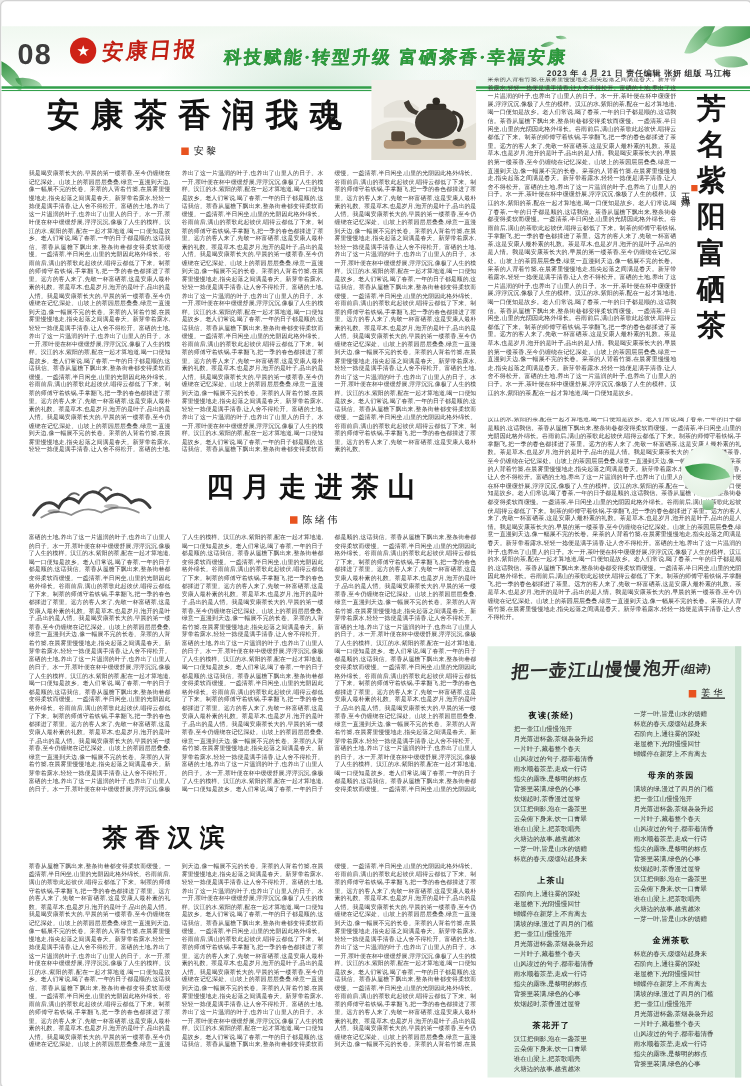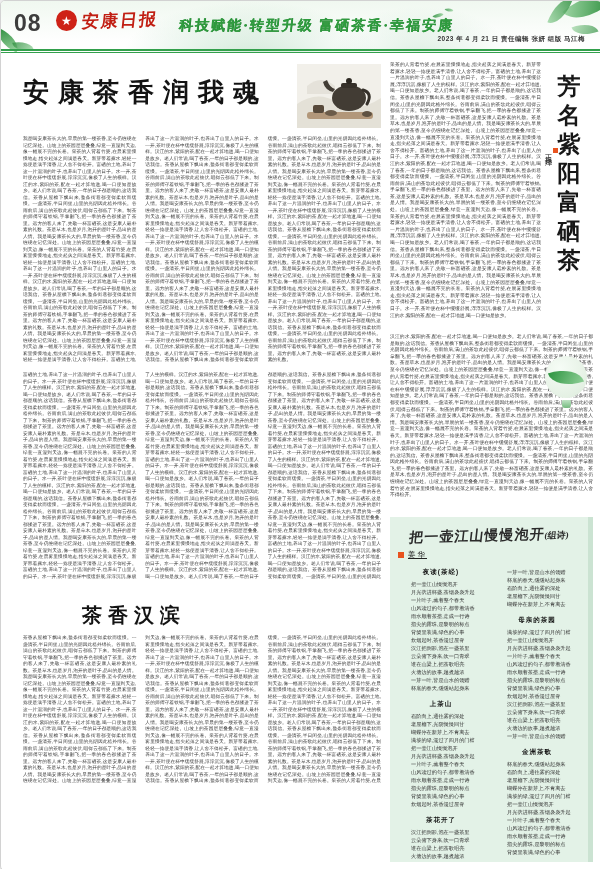--- a/index.html
+++ b/index.html
@@ -1,21 +1,21 @@
 <!DOCTYPE html>
 <html><head>
 <meta charset="utf-8">
 <style>
   html,body{margin:0;padding:0;background:#ededed;}
   .page{position:relative;width:600px;height:869px;margin:0 auto;background:#fff;
     border:1px solid #d2d2d2;border-radius:5px;overflow:hidden;
     font-family:"Liberation Sans",sans-serif;box-shadow:2px 2px 4px rgba(0,0,0,.15);}
 
   
-  .masthead{position:relative;height:52px;background:linear-gradient(180deg,#f0f8f0,#ffffff 80%);overflow:hidden;}
+  .masthead{position:relative;height:52px;background:linear-gradient(180deg,#f0f8f0,#ffffff 80%);overflow:hidden;margin-top:20px;}
   .mist{position:absolute;width:260px;height:70px;top:0;left:120px;
     background:radial-gradient(ellipse at 50% 80%,rgba(130,195,150,.35),transparent 70%);}
   .mist2{position:absolute;width:180px;height:60px;top:5px;left:330px;
     background:radial-gradient(ellipse at 50% 80%,rgba(130,195,150,.25),transparent 70%);}
   .leaf{position:absolute;background:linear-gradient(135deg,#2f8f3f,#9fd6a5);
     border-radius:0 100% 0 100%;}
   .pageno{position:absolute;left:13px;top:9px;font-size:23px;font-weight:bold;color:#3d3d3d;letter-spacing:1px;}
   .logo{position:absolute;left:55px;top:8px;display:flex;align-items:center;gap:5px;}
   .logo-circle{width:21px;height:21px;border-radius:50%;background:#ce2217;color:#fff;
     display:flex;align-items:center;justify-content:center;font-size:12px;line-height:1;}
@@ -35,21 +35,21 @@
   .right-col{flex:1;display:flex;flex-direction:column;min-width:0;}
 
   .byline{margin-top:5px;font-size:8px;color:#222;letter-spacing:2px;}
   .sq{display:inline-block;width:6px;height:6px;background:#e8531f;margin-right:4px;vertical-align:middle;}
 
   .smalltext{font-size:4.7px;line-height:6.5px;text-align:justify;color:#3a3a3a;word-break:break-all;}
   .cols3{column-count:3;column-gap:9px;}
 
   
   .a1-head{display:flex;align-items:flex-start;}
-  .a1-titlewrap{flex:1;padding-top:13px;}
+  .a1-titlewrap{flex:1;text-align:center;padding-top:13px;}
   .a1-title{font-size:26px;font-weight:bold;letter-spacing:9px;color:#131313;white-space:nowrap;}
   .teapot{width:84px;height:64px;flex:none;margin-top:2px;}
   .a1-body{margin-top:8px;height:230px;overflow:hidden;}
 
   
   .a2-head{display:flex;align-items:center;margin-top:9px;}
   .mountain{width:100px;height:44px;flex:none;}
   .a2-titlewrap{flex:1;text-align:center;}
   .a2-title{font-size:22px;font-weight:bold;letter-spacing:7px;color:#131313;white-space:nowrap;}
   .a2-body{margin-top:6px;height:210px;overflow:hidden;}
@@ -77,21 +77,21 @@
     border-radius:1px 1px 3px 3px;}
   .a4-bottom{height:176px;overflow:hidden;font-size:4.8px;line-height:6.6px;text-align:justify;
     color:#3a3a3a;margin-top:4px;word-break:break-all;}
 
   
   .poembox{margin-top:7px;flex:1;background:#e3f2e7;border-right:5px solid #cbe3d2;
     padding:10px 8px 6px;box-sizing:border-box;min-height:0;}
   .poem-title{text-align:center;font-family:"Liberation Serif",serif;font-weight:bold;font-size:14px;
     color:#2b2b2b;transform:skewX(-8deg) rotate(-1.5deg);letter-spacing:1px;white-space:nowrap;}
   .poem-title .suffix{font-size:9px;letter-spacing:0;}
-  .poem-byline{text-align:left;margin-top:5px;font-size:7.5px;color:#222;letter-spacing:2px;text-decoration:underline;}
+  .poem-byline{text-align:right;margin-top:5px;font-size:7.5px;color:#222;letter-spacing:2px;text-decoration:underline;}
   .poem-cols{margin-top:8px;column-count:2;column-gap:10px;height:292px;overflow:hidden;}
   .poem-sec-title{font-weight:bold;font-size:6.5px;text-align:center;margin:8px 0 3px;color:#111;letter-spacing:1px;}
   .poem-sec:first-child .poem-sec-title{margin-top:0;}
   .poem-line{font-size:5.2px;line-height:8px;color:#333;padding-left:13px;}
 </style>
 </head>
 <body>
 
 <div class="page">
 
@@ -120,20 +120,23 @@
   </div>
 
   <div class="content">
 
     <div class="left-col">
 
       <div>
         <div class="a1-head">
           <div class="a1-titlewrap">
             <div class="a1-title">安康茶香润我魂</div>
+            <div class="byline">
+              <span class="sq"></span><span>安黎</span>
+            </div>
           </div>
 
           <svg class="teapot" viewBox="0 0 84 64">
             <rect x="0" y="0" width="84" height="64" fill="#f2f0ea"></rect>
             <path d="M0,40 Q20,26 40,38 T84,34 L84,64 L0,64 Z" fill="#e4e1d7"></path>
             <path d="M10,22 Q24,10 38,22 L38,30 L10,30 Z" fill="#dcd9cf" opacity=".6"></path>
             <rect x="10" y="48" width="66" height="7" rx="3" fill="#b2977a"></rect>
             <ellipse cx="52" cy="34" rx="17" ry="13" fill="#423c34"></ellipse>
             <rect x="44" y="19" width="16" height="5" rx="2" fill="#36312a"></rect>
             <circle cx="52" cy="17" r="3" fill="#2c2822"></circle>
@@ -141,20 +144,36 @@
             <path d="M66,26 q10,3 4,14" stroke="#36312a" stroke-width="3" fill="none" stroke-linecap="round"></path>
             <rect x="16" y="41" width="11" height="8" rx="2" fill="#57493a"></rect>
             <ellipse cx="34" cy="49" rx="6" ry="3" fill="#6b5b49"></ellipse>
             <ellipse cx="70" cy="50" rx="5" ry="3" fill="#5f5242"></ellipse>
           </svg>
         </div>
         <div class="a1-body smalltext cols3">我是喝安康茶长大的,早晨的第一缕茶香,至今仍缠绕在记忆深处。山坡上的茶园层层叠叠,绿意一直漫到天边,像一幅展不完的长卷。采茶的人背着竹篓,在晨雾里慢慢地走,指尖起落之间满是春天。新芽带着露水,轻轻一捻便是满手清香,让人舍不得松开。富硒的土地,养出了这一片温润的叶子,也养出了山里人的日子。水一开,茶叶便在杯中缓缓舒展,浮浮沉沉,像极了人生的模样。汉江的水,紫阳的茶,配在一起才算地道,喝一口便知是故乡。老人们常说,喝了春茶,一年的日子都是顺的,这话我信。茶香从屋檐下飘出来,整条街巷都变得柔软而缓慢。一盏清茶,半日闲坐,山里的光阴因此格外绵长。谷雨前后,满山的茶歌此起彼伏,唱得云都低了下来。制茶的师傅守着铁锅,手掌翻飞,把一季的春色都揉进了茶里。远方的客人来了,先敬一杯富硒茶,这是安康人最朴素的礼数。茶是草木,也是岁月,泡开的是叶子,品出的是人情。我是喝安康茶长大的,早晨的第一缕茶香,至今仍缠绕在记忆深处。山坡上的茶园层层叠叠,绿意一直漫到天边,像一幅展不完的长卷。采茶的人背着竹篓,在晨雾里慢慢地走,指尖起落之间满是春天。新芽带着露水,轻轻一捻便是满手清香,让人舍不得松开。富硒的土地,养出了这一片温润的叶子,也养出了山里人的日子。水一开,茶叶便在杯中缓缓舒展,浮浮沉沉,像极了人生的模样。汉江的水,紫阳的茶,配在一起才算地道,喝一口便知是故乡。老人们常说,喝了春茶,一年的日子都是顺的,这话我信。茶香从屋檐下飘出来,整条街巷都变得柔软而缓慢。一盏清茶,半日闲坐,山里的光阴因此格外绵长。谷雨前后,满山的茶歌此起彼伏,唱得云都低了下来。制茶的师傅守着铁锅,手掌翻飞,把一季的春色都揉进了茶里。远方的客人来了,先敬一杯富硒茶,这是安康人最朴素的礼数。茶是草木,也是岁月,泡开的是叶子,品出的是人情。我是喝安康茶长大的,早晨的第一缕茶香,至今仍缠绕在记忆深处。山坡上的茶园层层叠叠,绿意一直漫到天边,像一幅展不完的长卷。采茶的人背着竹篓,在晨雾里慢慢地走,指尖起落之间满是春天。新芽带着露水,轻轻一捻便是满手清香,让人舍不得松开。富硒的土地,养出了这一片温润的叶子,也养出了山里人的日子。水一开,茶叶便在杯中缓缓舒展,浮浮沉沉,像极了人生的模样。汉江的水,紫阳的茶,配在一起才算地道,喝一口便知是故乡。老人们常说,喝了春茶,一年的日子都是顺的,这话我信。茶香从屋檐下飘出来,整条街巷都变得柔软而缓慢。一盏清茶,半日闲坐,山里的光阴因此格外绵长。谷雨前后,满山的茶歌此起彼伏,唱得云都低了下来。制茶的师傅守着铁锅,手掌翻飞,把一季的春色都揉进了茶里。远方的客人来了,先敬一杯富硒茶,这是安康人最朴素的礼数。茶是草木,也是岁月,泡开的是叶子,品出的是人情。我是喝安康茶长大的,早晨的第一缕茶香,至今仍缠绕在记忆深处。山坡上的茶园层层叠叠,绿意一直漫到天边,像一幅展不完的长卷。采茶的人背着竹篓,在晨雾里慢慢地走,指尖起落之间满是春天。新芽带着露水,轻轻一捻便是满手清香,让人舍不得松开。富硒的土地,养出了这一片温润的叶子,也养出了山里人的日子。水一开,茶叶便在杯中缓缓舒展,浮浮沉沉,像极了人生的模样。汉江的水,紫阳的茶,配在一起才算地道,喝一口便知是故乡。老人们常说,喝了春茶,一年的日子都是顺的,这话我信。茶香从屋檐下飘出来,整条街巷都变得柔软而缓慢。一盏清茶,半日闲坐,山里的光阴因此格外绵长。谷雨前后,满山的茶歌此起彼伏,唱得云都低了下来。制茶的师傅守着铁锅,手掌翻飞,把一季的春色都揉进了茶里。远方的客人来了,先敬一杯富硒茶,这是安康人最朴素的礼数。茶是草木,也是岁月,泡开的是叶子,品出的是人情。我是喝安康茶长大的,早晨的第一缕茶香,至今仍缠绕在记忆深处。山坡上的茶园层层叠叠,绿意一直漫到天边,像一幅展不完的长卷。采茶的人背着竹篓,在晨雾里慢慢地走,指尖起落之间满是春天。新芽带着露水,轻轻一捻便是满手清香,让人舍不得松开。富硒的土地,养出了这一片温润的叶子,也养出了山里人的日子。水一开,茶叶便在杯中缓缓舒展,浮浮沉沉,像极了人生的模样。汉江的水,紫阳的茶,配在一起才算地道,喝一口便知是故乡。老人们常说,喝了春茶,一年的日子都是顺的,这话我信。茶香从屋檐下飘出来,整条街巷都变得柔软而缓慢。一盏清茶,半日闲坐,山里的光阴因此格外绵长。谷雨前后,满山的茶歌此起彼伏,唱得云都低了下来。制茶的师傅守着铁锅,手掌翻飞,把一季的春色都揉进了茶里。远方的客人来了,先敬一杯富硒茶,这是安康人最朴素的礼数。茶是草木,也是岁月,泡开的是叶子,品出的是人情。我是喝安康茶长大的,早晨的第一缕茶香,至今仍缠绕在记忆深处。山坡上的茶园层层叠叠,绿意一直漫到天边,像一幅展不完的长卷。采茶的人背着竹篓,在晨雾里慢慢地走,指尖起落之间满是春天。新芽带着露水,轻轻一捻便是满手清香,让人舍不得松开。富硒的土地,养出了这一片温润的叶子,也养出了山里人的日子。水一开,茶叶便在杯中缓缓舒展,浮浮沉沉,像极了人生的模样。汉江的水,紫阳的茶,配在一起才算地道,喝一口便知是故乡。老人们常说,喝了春茶,一年的日子都是顺的,这话我信。茶香从屋檐下飘出来,整条街巷都变得柔软而缓慢。一盏清茶,半日闲坐,山里的光阴因此格外绵长。谷雨前后,满山的茶歌此起彼伏,唱得云都低了下来。制茶的师傅守着铁锅,手掌翻飞,把一季的春色都揉进了茶里。远方的客人来了,先敬一杯富硒茶,这是安康人最朴素的礼数。茶是草木,也是岁月,泡开的是叶子,品出的是人情。我是喝安康茶长大的,早晨的第一缕茶香,至今仍缠绕在记忆深处。山坡上的茶园层层叠叠,绿意一直漫到天边,像一幅展不完的长卷。采茶的人背着竹篓,在晨雾里慢慢地走,指尖起落之间满是春天。新芽带着露水,轻轻一捻便是满手清香,让人舍不得松开。富硒的土地,养出了这一片温润的叶子,也养出了山里人的日子。水一开,茶叶便在杯中缓缓舒展,浮浮沉沉,像极了人生的模样。汉江的水,紫阳的茶,配在一起才算地道,喝一口便知是故乡。老人们常说,喝了春茶,一年的日子都是顺的,这话我信。茶香从屋檐下飘出来,整条街巷都变得柔软而缓慢。一盏清茶,半日闲坐,山里的光阴因此格外绵长。谷雨前后,满山的茶歌此起彼伏,唱得云都低了下来。制茶的师傅守着铁锅,手掌翻飞,把一季的春色都揉进了茶里。远方的客人来了,先敬一杯富硒茶,这是安康人最朴素的礼数。</div>
       </div>
 
       <div>
+        <div class="a2-head">
+
+          <svg class="mountain" viewBox="0 0 100 44">
+            <path d="M4,36 Q14,20 24,30 Q30,18 40,26 Q50,10 62,24 Q72,14 82,26 Q90,20 97,30" fill="none" stroke="#1c1c1c" stroke-width="2.4" stroke-linecap="round" opacity=".85"></path>
+            <path d="M10,38 Q22,30 34,36 Q46,28 58,34 Q72,26 88,34" fill="none" stroke="#1c1c1c" stroke-width="1.4" stroke-linecap="round" opacity=".5"></path>
+            <path d="M30,24 q4,-8 10,-4 M56,18 q5,-7 10,-2" fill="none" stroke="#1c1c1c" stroke-width="1.6" stroke-linecap="round" opacity=".7"></path>
+            <ellipse cx="20" cy="33" rx="5" ry="1.6" fill="#1c1c1c" opacity=".35"></ellipse>
+            <ellipse cx="66" cy="29" rx="6" ry="1.8" fill="#1c1c1c" opacity=".3"></ellipse>
+          </svg>
+          <div class="a2-titlewrap">
+            <div class="a2-title">四月走进茶山</div>
+            <div class="byline">
+              <span class="sq"></span><span>陈绪伟</span>
+            </div>
+          </div>
+        </div>
         <div class="a2-body smalltext cols3">富硒的土地,养出了这一片温润的叶子,也养出了山里人的日子。水一开,茶叶便在杯中缓缓舒展,浮浮沉沉,像极了人生的模样。汉江的水,紫阳的茶,配在一起才算地道,喝一口便知是故乡。老人们常说,喝了春茶,一年的日子都是顺的,这话我信。茶香从屋檐下飘出来,整条街巷都变得柔软而缓慢。一盏清茶,半日闲坐,山里的光阴因此格外绵长。谷雨前后,满山的茶歌此起彼伏,唱得云都低了下来。制茶的师傅守着铁锅,手掌翻飞,把一季的春色都揉进了茶里。远方的客人来了,先敬一杯富硒茶,这是安康人最朴素的礼数。茶是草木,也是岁月,泡开的是叶子,品出的是人情。我是喝安康茶长大的,早晨的第一缕茶香,至今仍缠绕在记忆深处。山坡上的茶园层层叠叠,绿意一直漫到天边,像一幅展不完的长卷。采茶的人背着竹篓,在晨雾里慢慢地走,指尖起落之间满是春天。新芽带着露水,轻轻一捻便是满手清香,让人舍不得松开。富硒的土地,养出了这一片温润的叶子,也养出了山里人的日子。水一开,茶叶便在杯中缓缓舒展,浮浮沉沉,像极了人生的模样。汉江的水,紫阳的茶,配在一起才算地道,喝一口便知是故乡。老人们常说,喝了春茶,一年的日子都是顺的,这话我信。茶香从屋檐下飘出来,整条街巷都变得柔软而缓慢。一盏清茶,半日闲坐,山里的光阴因此格外绵长。谷雨前后,满山的茶歌此起彼伏,唱得云都低了下来。制茶的师傅守着铁锅,手掌翻飞,把一季的春色都揉进了茶里。远方的客人来了,先敬一杯富硒茶,这是安康人最朴素的礼数。茶是草木,也是岁月,泡开的是叶子,品出的是人情。我是喝安康茶长大的,早晨的第一缕茶香,至今仍缠绕在记忆深处。山坡上的茶园层层叠叠,绿意一直漫到天边,像一幅展不完的长卷。采茶的人背着竹篓,在晨雾里慢慢地走,指尖起落之间满是春天。新芽带着露水,轻轻一捻便是满手清香,让人舍不得松开。富硒的土地,养出了这一片温润的叶子,也养出了山里人的日子。水一开,茶叶便在杯中缓缓舒展,浮浮沉沉,像极了人生的模样。汉江的水,紫阳的茶,配在一起才算地道,喝一口便知是故乡。老人们常说,喝了春茶,一年的日子都是顺的,这话我信。茶香从屋檐下飘出来,整条街巷都变得柔软而缓慢。一盏清茶,半日闲坐,山里的光阴因此格外绵长。谷雨前后,满山的茶歌此起彼伏,唱得云都低了下来。制茶的师傅守着铁锅,手掌翻飞,把一季的春色都揉进了茶里。远方的客人来了,先敬一杯富硒茶,这是安康人最朴素的礼数。茶是草木,也是岁月,泡开的是叶子,品出的是人情。我是喝安康茶长大的,早晨的第一缕茶香,至今仍缠绕在记忆深处。山坡上的茶园层层叠叠,绿意一直漫到天边,像一幅展不完的长卷。采茶的人背着竹篓,在晨雾里慢慢地走,指尖起落之间满是春天。新芽带着露水,轻轻一捻便是满手清香,让人舍不得松开。富硒的土地,养出了这一片温润的叶子,也养出了山里人的日子。水一开,茶叶便在杯中缓缓舒展,浮浮沉沉,像极了人生的模样。汉江的水,紫阳的茶,配在一起才算地道,喝一口便知是故乡。老人们常说,喝了春茶,一年的日子都是顺的,这话我信。茶香从屋檐下飘出来,整条街巷都变得柔软而缓慢。一盏清茶,半日闲坐,山里的光阴因此格外绵长。谷雨前后,满山的茶歌此起彼伏,唱得云都低了下来。制茶的师傅守着铁锅,手掌翻飞,把一季的春色都揉进了茶里。远方的客人来了,先敬一杯富硒茶,这是安康人最朴素的礼数。茶是草木,也是岁月,泡开的是叶子,品出的是人情。我是喝安康茶长大的,早晨的第一缕茶香,至今仍缠绕在记忆深处。山坡上的茶园层层叠叠,绿意一直漫到天边,像一幅展不完的长卷。采茶的人背着竹篓,在晨雾里慢慢地走,指尖起落之间满是春天。新芽带着露水,轻轻一捻便是满手清香,让人舍不得松开。富硒的土地,养出了这一片温润的叶子,也养出了山里人的日子。水一开,茶叶便在杯中缓缓舒展,浮浮沉沉,像极了人生的模样。汉江的水,紫阳的茶,配在一起才算地道,喝一口便知是故乡。老人们常说,喝了春茶,一年的日子都是顺的,这话我信。茶香从屋檐下飘出来,整条街巷都变得柔软而缓慢。一盏清茶,半日闲坐,山里的光阴因此格外绵长。谷雨前后,满山的茶歌此起彼伏,唱得云都低了下来。制茶的师傅守着铁锅,手掌翻飞,把一季的春色都揉进了茶里。远方的客人来了,先敬一杯富硒茶,这是安康人最朴素的礼数。茶是草木,也是岁月,泡开的是叶子,品出的是人情。我是喝安康茶长大的,早晨的第一缕茶香,至今仍缠绕在记忆深处。山坡上的茶园层层叠叠,绿意一直漫到天边,像一幅展不完的长卷。采茶的人背着竹篓,在晨雾里慢慢地走,指尖起落之间满是春天。新芽带着露水,轻轻一捻便是满手清香,让人舍不得松开。富硒的土地,养出了这一片温润的叶子,也养出了山里人的日子。水一开,茶叶便在杯中缓缓舒展,浮浮沉沉,像极了人生的模样。汉江的水,紫阳的茶,配在一起才算地道,喝一口便知是故乡。老人们常说,喝了春茶,一年的日子都是顺的,这话我信。茶香从屋檐下飘出来,整条街巷都变得柔软而缓慢。一盏清茶,半日闲坐,山里的光阴因此格外绵长。谷雨前后,满山的茶歌此起彼伏,唱得云都低了下来。制茶的师傅守着铁锅,手掌翻飞,把一季的春色都揉进了茶里。远方的客人来了,先敬一杯富硒茶,这是安康人最朴素的礼数。茶是草木,也是岁月,泡开的是叶子,品出的是人情。我是喝安康茶长大的,早晨的第一缕茶香,至今仍缠绕在记忆深处。山坡上的茶园层层叠叠,绿意一直漫到天边,像一幅展不完的长卷。采茶的人背着竹篓,在晨雾里慢慢地走,指尖起落之间满是春天。新芽带着露水,轻轻一捻便是满手清香,让人舍不得松开。富硒的土地,养出了这一片温润的叶子,也养出了山里人的日子。水一开,茶叶便在杯中缓缓舒展,浮浮沉沉,像极了人生的模样。汉江的水,紫阳的茶,配在一起才算地道,喝一口便知是故乡。老人们常说,喝了春茶,一年的日子都是顺的,这话我信。茶香从屋檐下飘出来,整条街巷都变得柔软而缓慢。一盏清茶,半日闲坐,山里的光阴因此格外绵长。谷雨前后,满山的茶歌此起彼伏,唱得云都低了下来。制茶的师傅守着铁锅,手掌翻飞,把一季的春色都揉进了茶里。</div>
       </div>
 
       <div>
         <div class="a3-head">
           <div class="a3-title">茶香汉滨</div>
         </div>
         <div class="a3-body smalltext cols3">茶香从屋檐下飘出来,整条街巷都变得柔软而缓慢。一盏清茶,半日闲坐,山里的光阴因此格外绵长。谷雨前后,满山的茶歌此起彼伏,唱得云都低了下来。制茶的师傅守着铁锅,手掌翻飞,把一季的春色都揉进了茶里。远方的客人来了,先敬一杯富硒茶,这是安康人最朴素的礼数。茶是草木,也是岁月,泡开的是叶子,品出的是人情。我是喝安康茶长大的,早晨的第一缕茶香,至今仍缠绕在记忆深处。山坡上的茶园层层叠叠,绿意一直漫到天边,像一幅展不完的长卷。采茶的人背着竹篓,在晨雾里慢慢地走,指尖起落之间满是春天。新芽带着露水,轻轻一捻便是满手清香,让人舍不得松开。富硒的土地,养出了这一片温润的叶子,也养出了山里人的日子。水一开,茶叶便在杯中缓缓舒展,浮浮沉沉,像极了人生的模样。汉江的水,紫阳的茶,配在一起才算地道,喝一口便知是故乡。老人们常说,喝了春茶,一年的日子都是顺的,这话我信。茶香从屋檐下飘出来,整条街巷都变得柔软而缓慢。一盏清茶,半日闲坐,山里的光阴因此格外绵长。谷雨前后,满山的茶歌此起彼伏,唱得云都低了下来。制茶的师傅守着铁锅,手掌翻飞,把一季的春色都揉进了茶里。远方的客人来了,先敬一杯富硒茶,这是安康人最朴素的礼数。茶是草木,也是岁月,泡开的是叶子,品出的是人情。我是喝安康茶长大的,早晨的第一缕茶香,至今仍缠绕在记忆深处。山坡上的茶园层层叠叠,绿意一直漫到天边,像一幅展不完的长卷。采茶的人背着竹篓,在晨雾里慢慢地走,指尖起落之间满是春天。新芽带着露水,轻轻一捻便是满手清香,让人舍不得松开。富硒的土地,养出了这一片温润的叶子,也养出了山里人的日子。水一开,茶叶便在杯中缓缓舒展,浮浮沉沉,像极了人生的模样。汉江的水,紫阳的茶,配在一起才算地道,喝一口便知是故乡。老人们常说,喝了春茶,一年的日子都是顺的,这话我信。茶香从屋檐下飘出来,整条街巷都变得柔软而缓慢。一盏清茶,半日闲坐,山里的光阴因此格外绵长。谷雨前后,满山的茶歌此起彼伏,唱得云都低了下来。制茶的师傅守着铁锅,手掌翻飞,把一季的春色都揉进了茶里。远方的客人来了,先敬一杯富硒茶,这是安康人最朴素的礼数。茶是草木,也是岁月,泡开的是叶子,品出的是人情。我是喝安康茶长大的,早晨的第一缕茶香,至今仍缠绕在记忆深处。山坡上的茶园层层叠叠,绿意一直漫到天边,像一幅展不完的长卷。采茶的人背着竹篓,在晨雾里慢慢地走,指尖起落之间满是春天。新芽带着露水,轻轻一捻便是满手清香,让人舍不得松开。富硒的土地,养出了这一片温润的叶子,也养出了山里人的日子。水一开,茶叶便在杯中缓缓舒展,浮浮沉沉,像极了人生的模样。汉江的水,紫阳的茶,配在一起才算地道,喝一口便知是故乡。老人们常说,喝了春茶,一年的日子都是顺的,这话我信。茶香从屋檐下飘出来,整条街巷都变得柔软而缓慢。一盏清茶,半日闲坐,山里的光阴因此格外绵长。谷雨前后,满山的茶歌此起彼伏,唱得云都低了下来。制茶的师傅守着铁锅,手掌翻飞,把一季的春色都揉进了茶里。远方的客人来了,先敬一杯富硒茶,这是安康人最朴素的礼数。茶是草木,也是岁月,泡开的是叶子,品出的是人情。我是喝安康茶长大的,早晨的第一缕茶香,至今仍缠绕在记忆深处。山坡上的茶园层层叠叠,绿意一直漫到天边,像一幅展不完的长卷。采茶的人背着竹篓,在晨雾里慢慢地走,指尖起落之间满是春天。新芽带着露水,轻轻一捻便是满手清香,让人舍不得松开。富硒的土地,养出了这一片温润的叶子,也养出了山里人的日子。水一开,茶叶便在杯中缓缓舒展,浮浮沉沉,像极了人生的模样。汉江的水,紫阳的茶,配在一起才算地道,喝一口便知是故乡。老人们常说,喝了春茶,一年的日子都是顺的,这话我信。茶香从屋檐下飘出来,整条街巷都变得柔软而缓慢。一盏清茶,半日闲坐,山里的光阴因此格外绵长。谷雨前后,满山的茶歌此起彼伏,唱得云都低了下来。制茶的师傅守着铁锅,手掌翻飞,把一季的春色都揉进了茶里。远方的客人来了,先敬一杯富硒茶,这是安康人最朴素的礼数。茶是草木,也是岁月,泡开的是叶子,品出的是人情。我是喝安康茶长大的,早晨的第一缕茶香,至今仍缠绕在记忆深处。山坡上的茶园层层叠叠,绿意一直漫到天边,像一幅展不完的长卷。采茶的人背着竹篓,在晨雾里慢慢地走,指尖起落之间满是春天。新芽带着露水,轻轻一捻便是满手清香,让人舍不得松开。</div>
       </div>
     </div>

